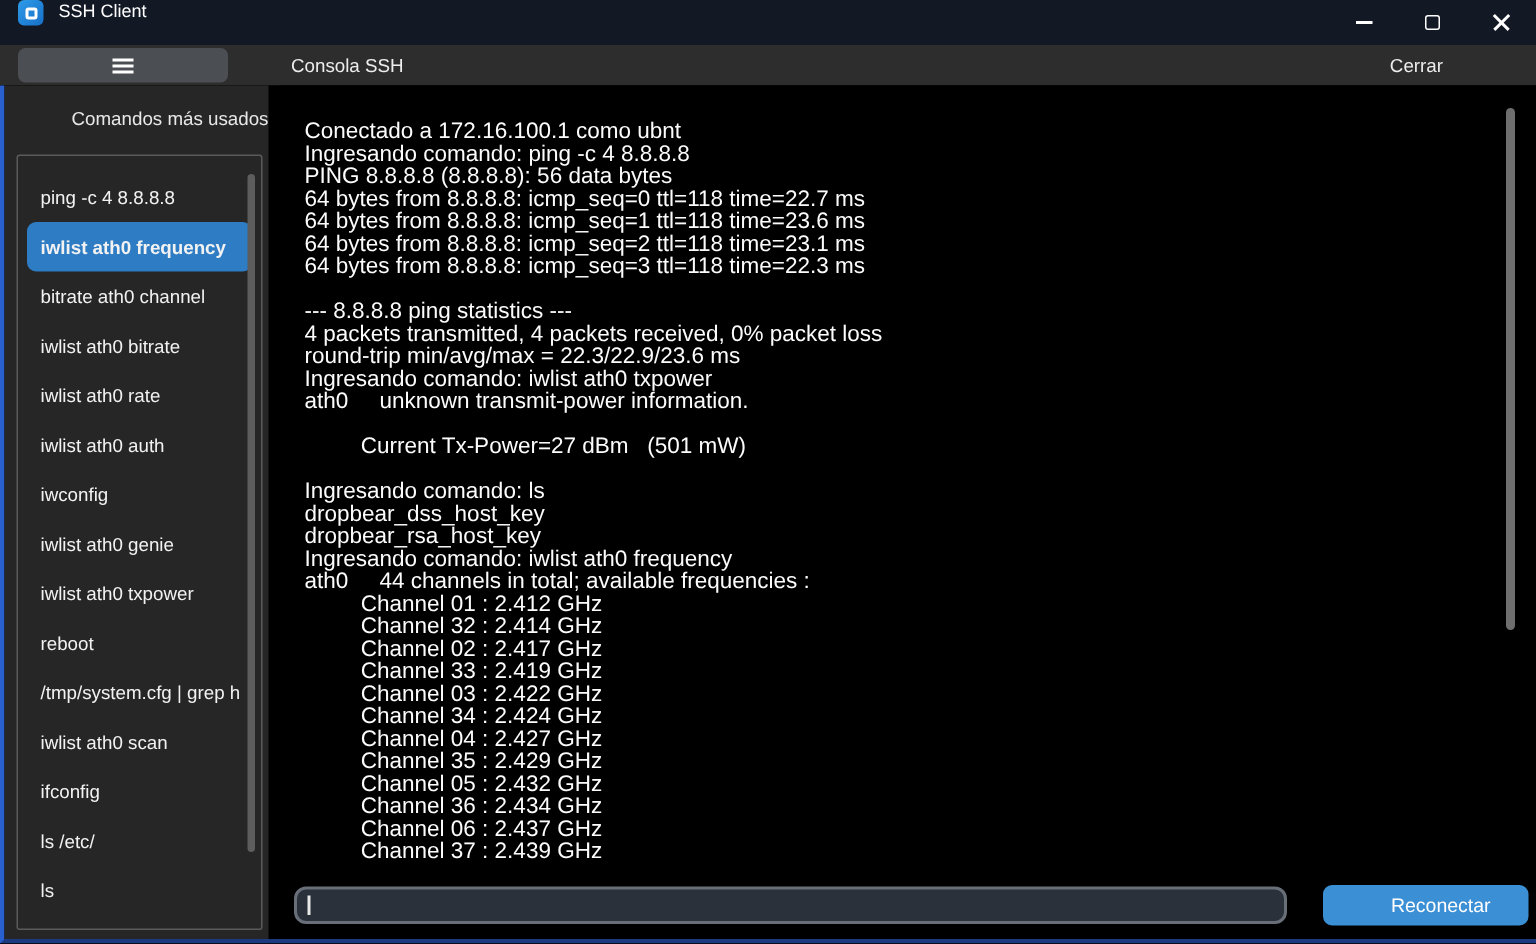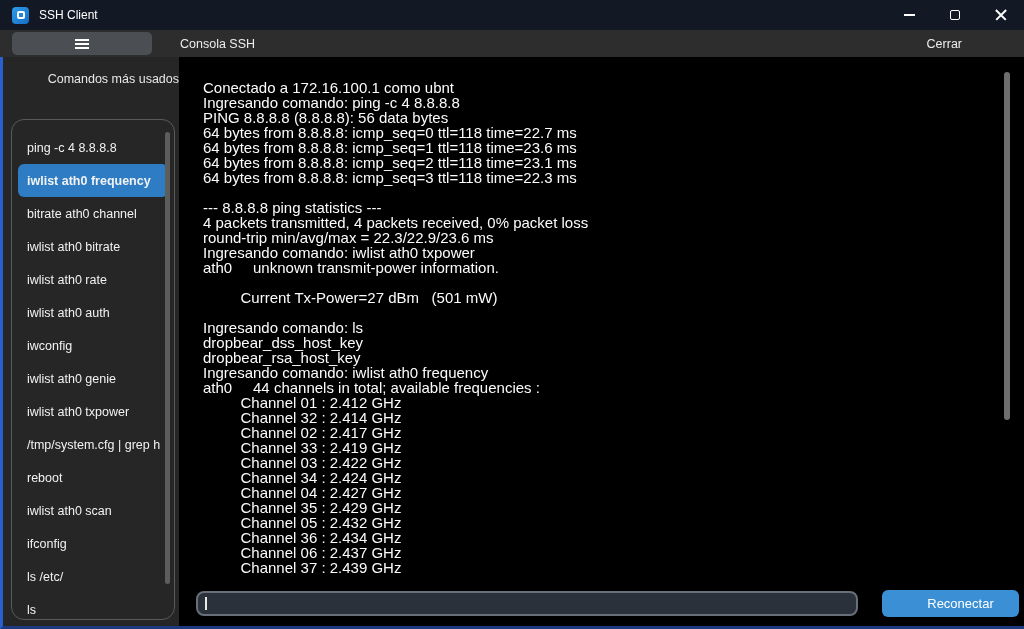--- a/index.html
+++ b/index.html
@@ -1,21 +1,21 @@
 <!DOCTYPE html>
 <html><head>
 <meta charset="utf-8">
 <style>
   * { box-sizing: border-box; margin: 0; padding: 0; }
   html,body { width:1024px; height:629px; overflow:hidden; background:#000;
               font-family:"Liberation Sans","DejaVu Sans",sans-serif; }
   .window { width:1024px; height:629px; position:relative; background:#000; }
 
   
-  .titlebar { height:30px; background:#131825; display:flex; align-items:center; padding-left:12px; }
+  .titlebar { height:30px; background:#131825; display:flex; padding-left:12px; }
   .app-icon { width:17px; height:17px; border-radius:4px;
               background:linear-gradient(135deg,#2f9be8,#1670c8);
               display:flex; align-items:center; justify-content:center; }
   .app-icon .inner { width:8px; height:8px; border:2.5px solid #fff; border-radius:2px; background:transparent; }
   .win-title { color:#fff; font-size:12px; margin-left:10px; }
   .win-controls { margin-left:auto; display:flex; height:30px; }
   .wc { width:46px; height:30px; background:transparent; border:none; color:#fff;
         display:flex; align-items:center; justify-content:center; cursor:pointer; }
   .min-shape { width:11px; height:2px; background:#fff; display:block; }
   .max-shape { width:10px; height:10px; border:1.5px solid #fff; border-radius:2px; display:block; }
@@ -24,32 +24,32 @@
         width:14px; height:1.5px; background:#fff; }
   .close-shape::before { transform:rotate(45deg); }
   .close-shape::after { transform:rotate(-45deg); }
 
   
   .toolbar { height:27px; background:#2d2d2d; display:flex; align-items:center; }
   .menu-btn { margin-left:12px; width:140px; height:23px; background:#4b4e53; border:none;
               border-radius:5px; display:flex; flex-direction:column; align-items:center;
               justify-content:center; gap:2px; cursor:pointer; }
   .menu-btn .bar { width:14px; height:2px; background:#fff; display:block; }
-  .toolbar-title { margin-left:28px; color:#ededed; font-size:12.5px; }
+  .toolbar-title { margin-left:42px; color:#ededed; font-size:12.5px; }
   .toolbar-close { margin-left:auto; margin-right:62px; color:#ededed; font-size:12.5px; cursor:pointer; }
 
   
   .content { position:relative; height:572px; background:#000;
              border-left:3px solid #2a5fd0; border-bottom:3px solid #1d3a80; }
 
   
   .sidebar { position:absolute; left:0; top:0; width:176px; height:100%; background:#262626; }
   .sidebar-header { text-align:right; padding-top:15px; color:#e8e8e8; font-size:12.5px; }
   .cmd-list { position:absolute; left:8px; right:4px; top:46px; bottom:6px;
-              border:1px solid #5a5a5a; border-radius:13px; padding:11px 6px 0 6px; overflow:hidden;margin-top:16px; }
+              border:1px solid #5a5a5a; border-radius:2px; padding:11px 6px 0 6px; overflow:hidden; }
   .cmd-item { height:33px; display:flex; align-items:center; padding:0 9px; color:#f2f2f2;
               font-size:12.5px; white-space:nowrap; overflow:hidden; border-radius:6px; cursor:pointer; }
   .cmd-item.selected { background:#2d7cc4;font-weight:bold; }
   .list-scrollbar { position:absolute; right:4px; top:12px; width:5px; height:452px;
                     background:#5d5d5d; border-radius:3px; }
 
   
   .console-wrap { position:absolute; left:184px; right:0; top:0; bottom:0; background:#000; }
   .console { position:absolute; left:16px; top:23px; right:26px; bottom:48px;
              font-family:"Liberation Sans","DejaVu Sans",sans-serif;
@@ -107,22 +107,22 @@
       <div class="cmd-list" id="cmd-list">
         <div class="cmd-item">ping -c 4 8.8.8.8</div>
           <div class="cmd-item selected">iwlist ath0 frequency</div>
           <div class="cmd-item">bitrate ath0 channel</div>
           <div class="cmd-item">iwlist ath0 bitrate</div>
           <div class="cmd-item">iwlist ath0 rate</div>
           <div class="cmd-item">iwlist ath0 auth</div>
           <div class="cmd-item">iwconfig</div>
           <div class="cmd-item">iwlist ath0 genie</div>
           <div class="cmd-item">iwlist ath0 txpower</div>
+          <div class="cmd-item">reboot</div>
           <div class="cmd-item">/tmp/system.cfg | grep h</div>
-          <div class="cmd-item">reboot</div>
           <div class="cmd-item">iwlist ath0 scan</div>
           <div class="cmd-item">ifconfig</div>
           <div class="cmd-item">ls /etc/</div>
           <div class="cmd-item">ls</div>
           <div class="cmd-item">,</div>
           <div class="list-scrollbar"></div>
       </div>
     </aside>
 
     <main class="console-wrap">

